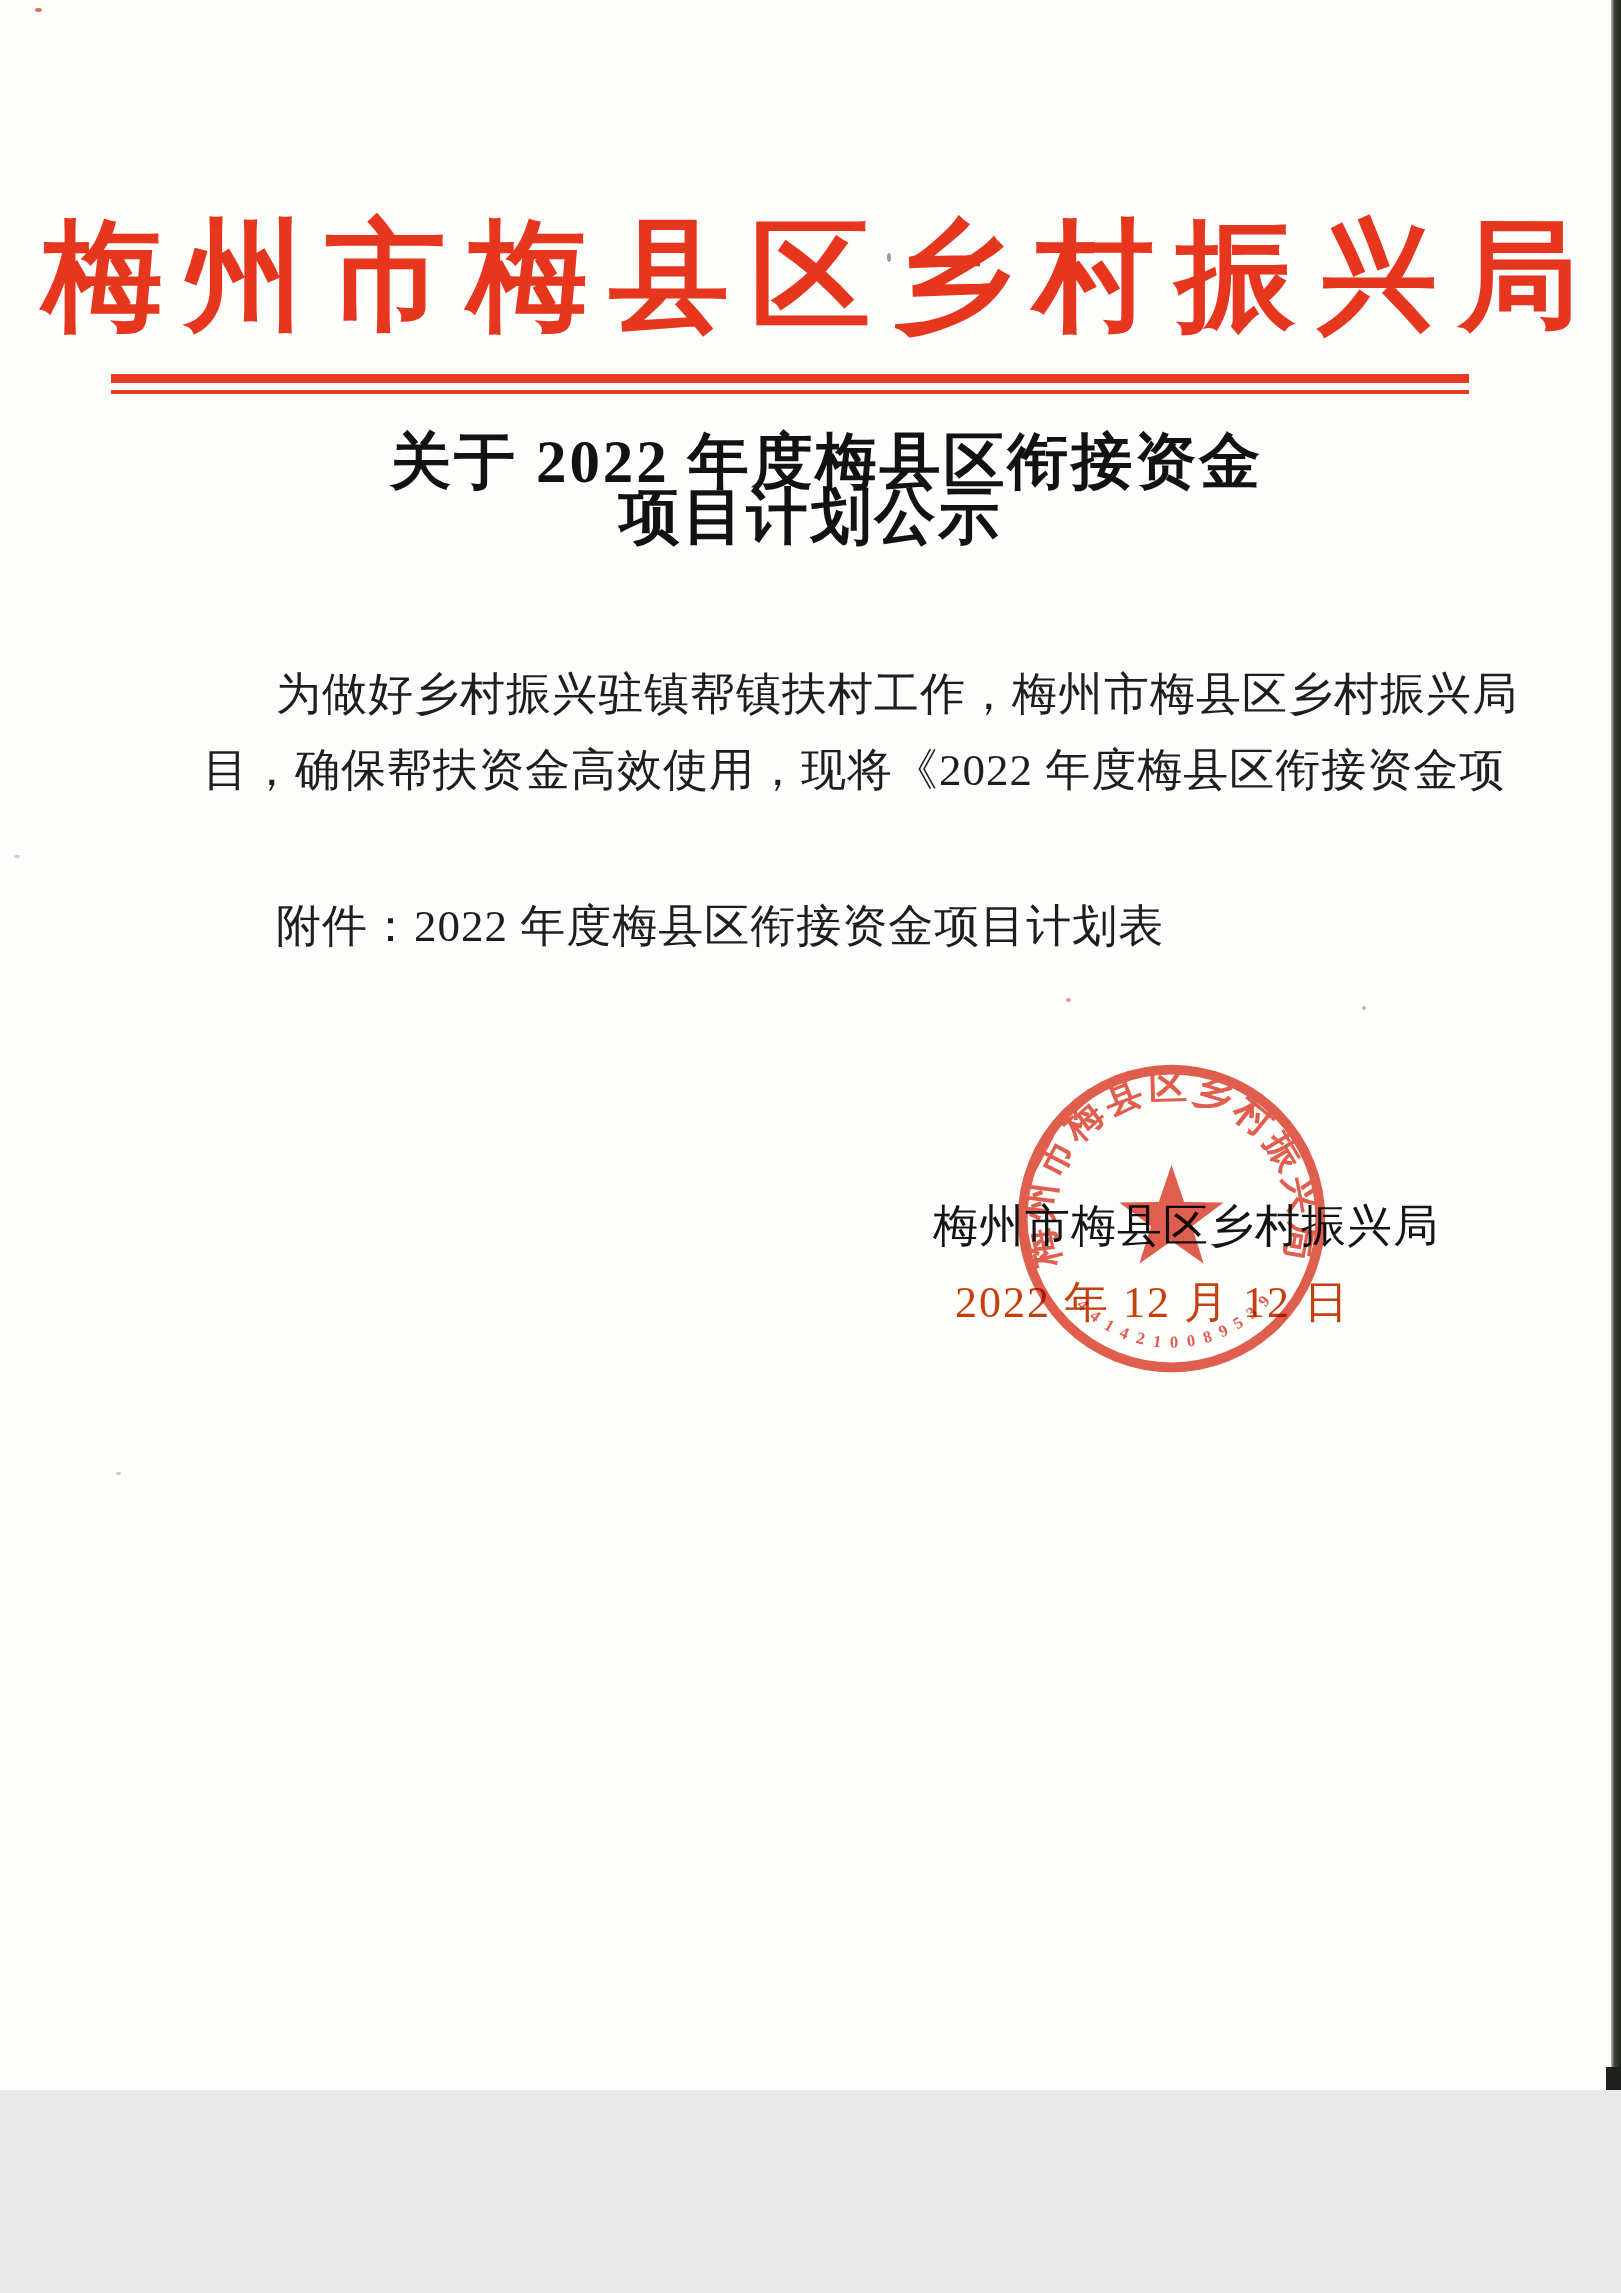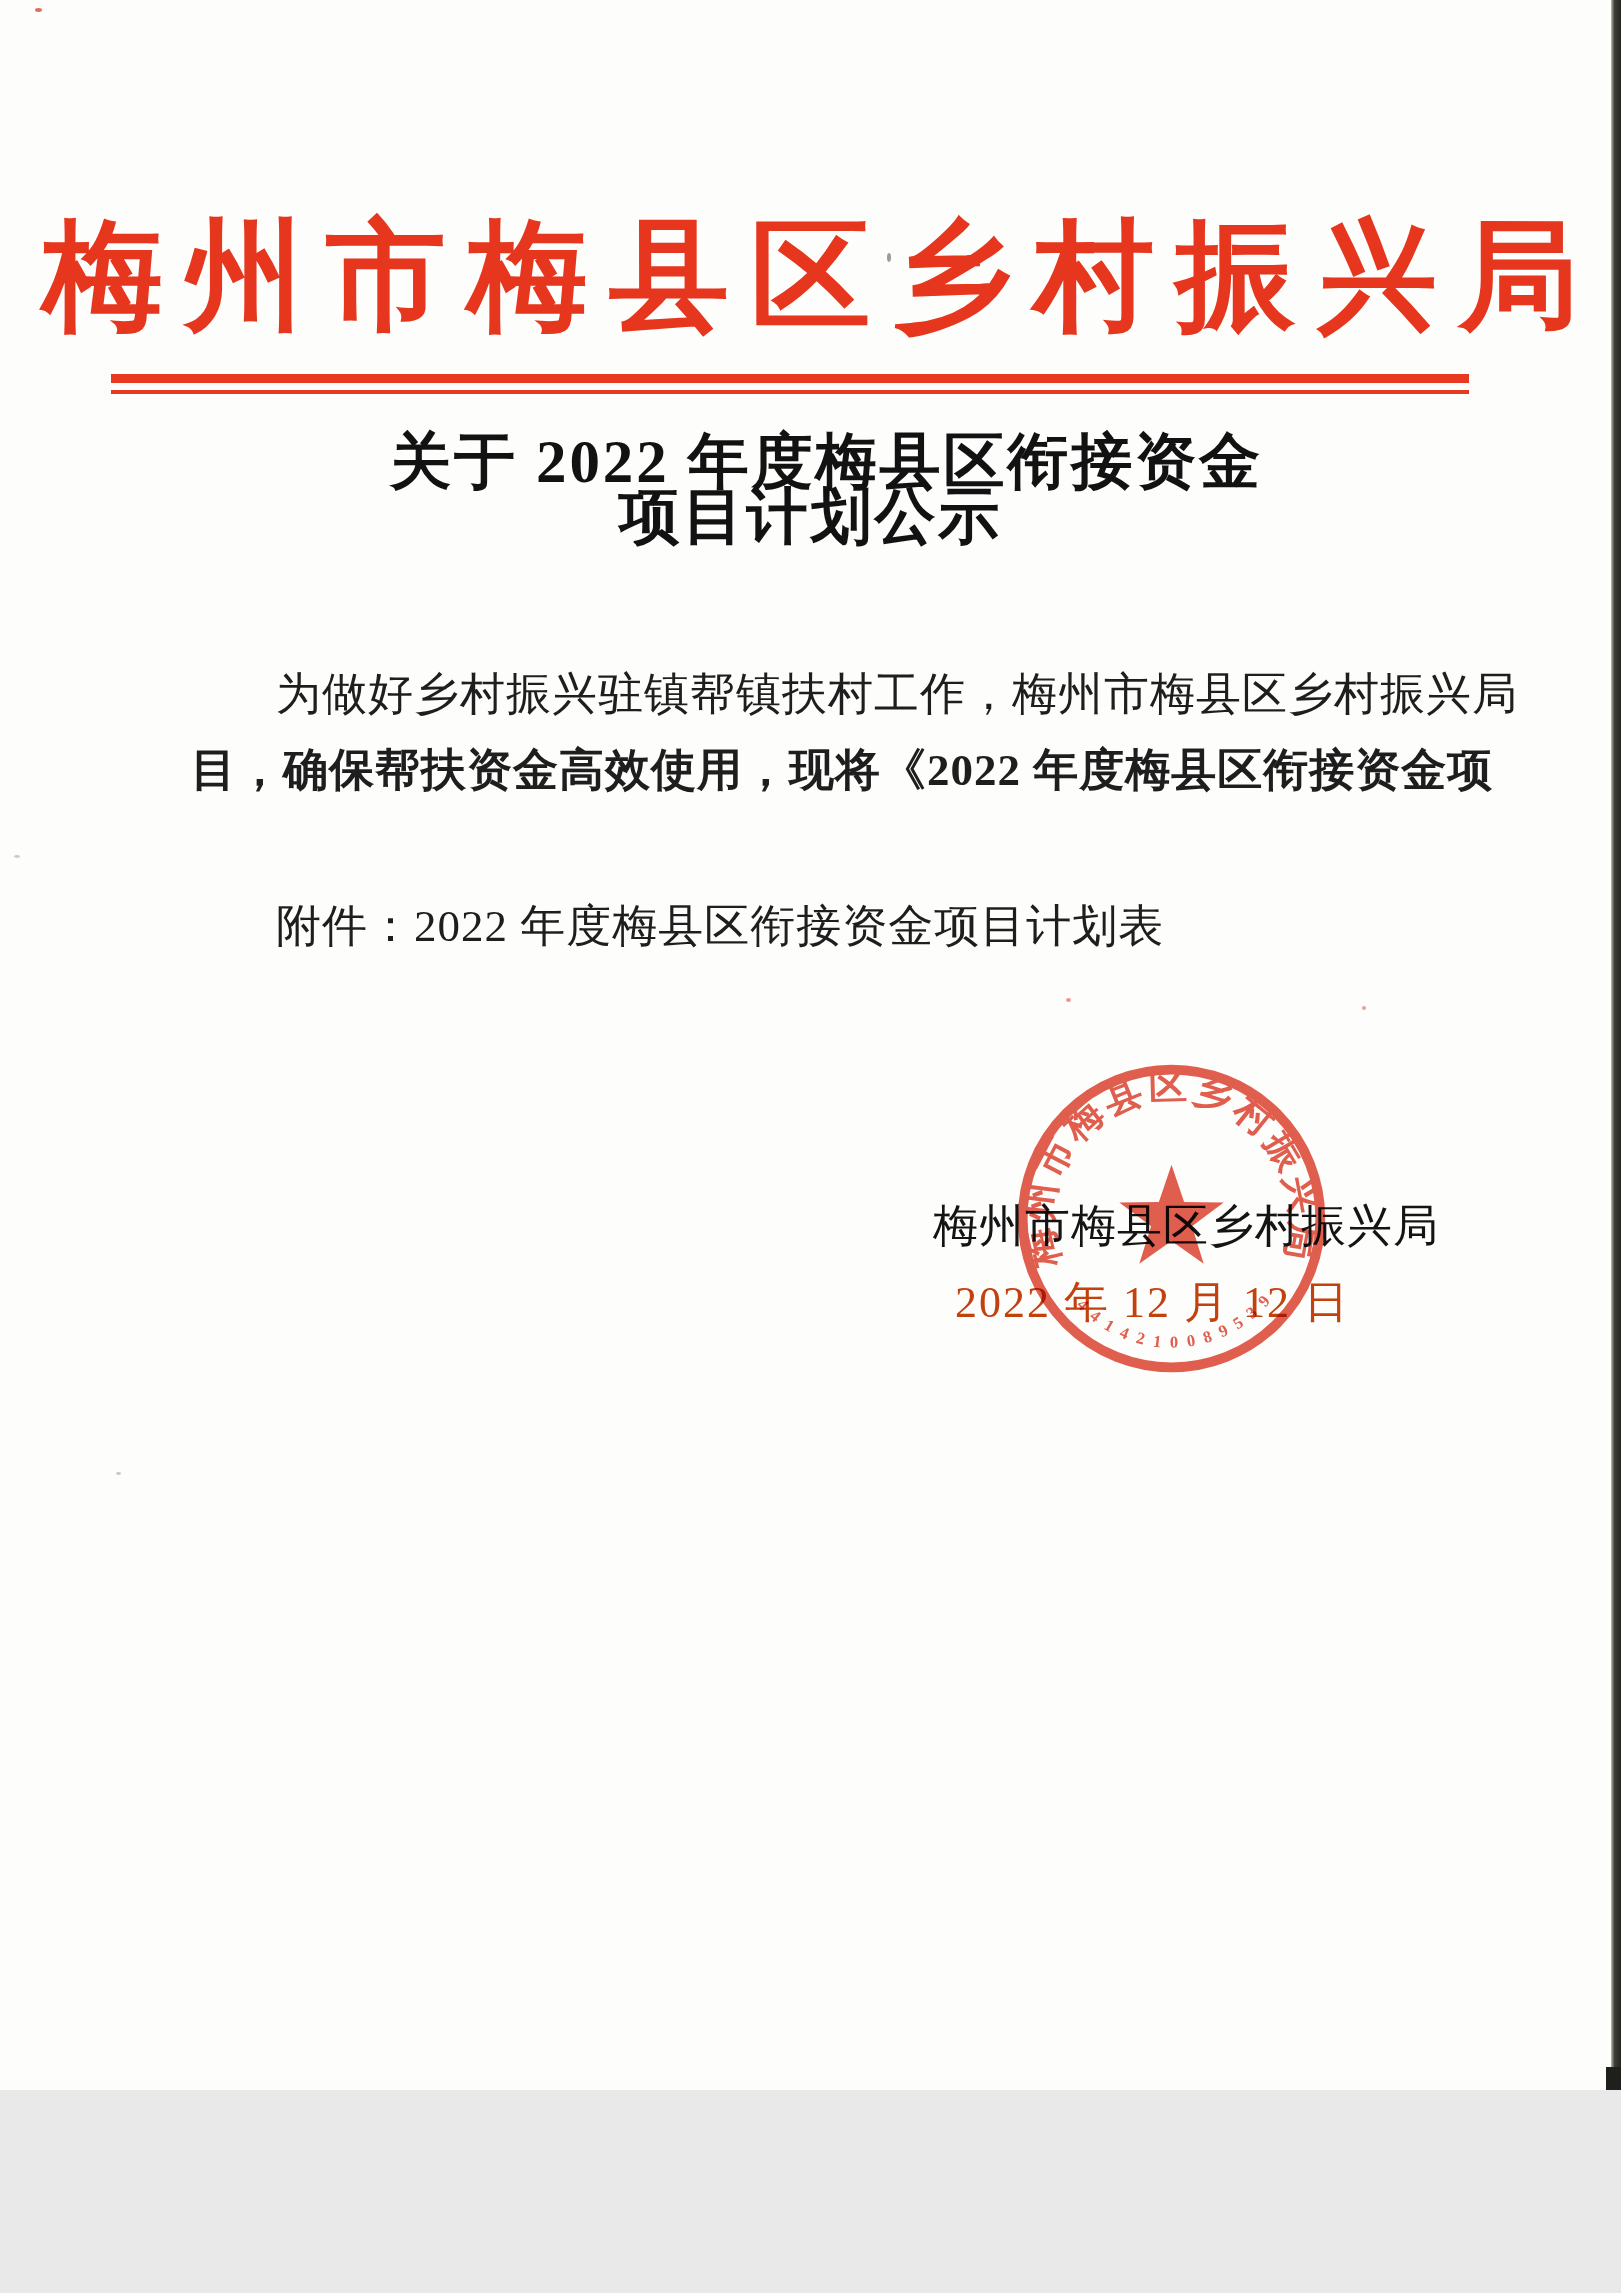--- a/index.html
+++ b/index.html
@@ -38,21 +38,21 @@
   .doc-title.l1 { top:431px;padding-left:16px; }
   .doc-title.l2 { top:486px; }
 
   
   .body-line {
     position:absolute;
     font-size:45px; line-height:1; letter-spacing:1px;
     color:#1e1e1e; white-space:nowrap;
   }
   .bl0 { top:672px; left:276px; }
-  .bl1 { top:748px; left:191px;font-weight:bold; }
+  .bl1 { top:748px; left:203px; }
   .bl2 { top:826px; left:186px; }
   .bl3 { top:904px; left:276px; }
 
   
   .signature {
     position:absolute; top:1204px; left:933px;
     font-size:45px; line-height:1; letter-spacing:1px;
     color:#141414; white-space:nowrap; z-index:2;
   }
   .sig-date {

